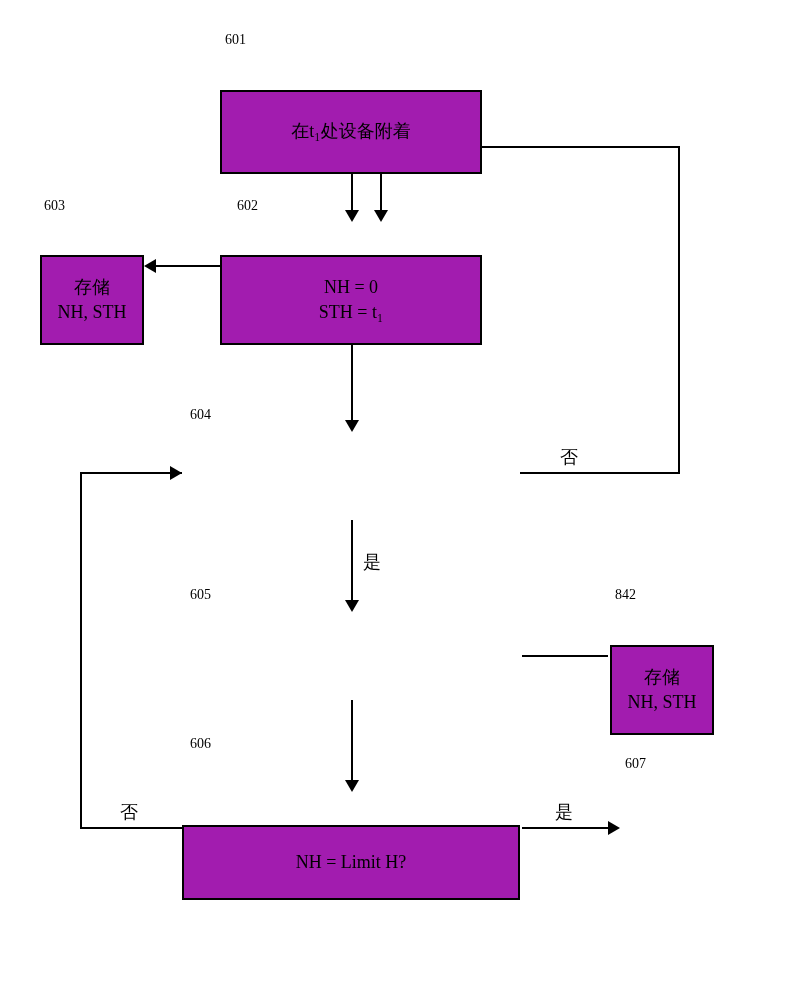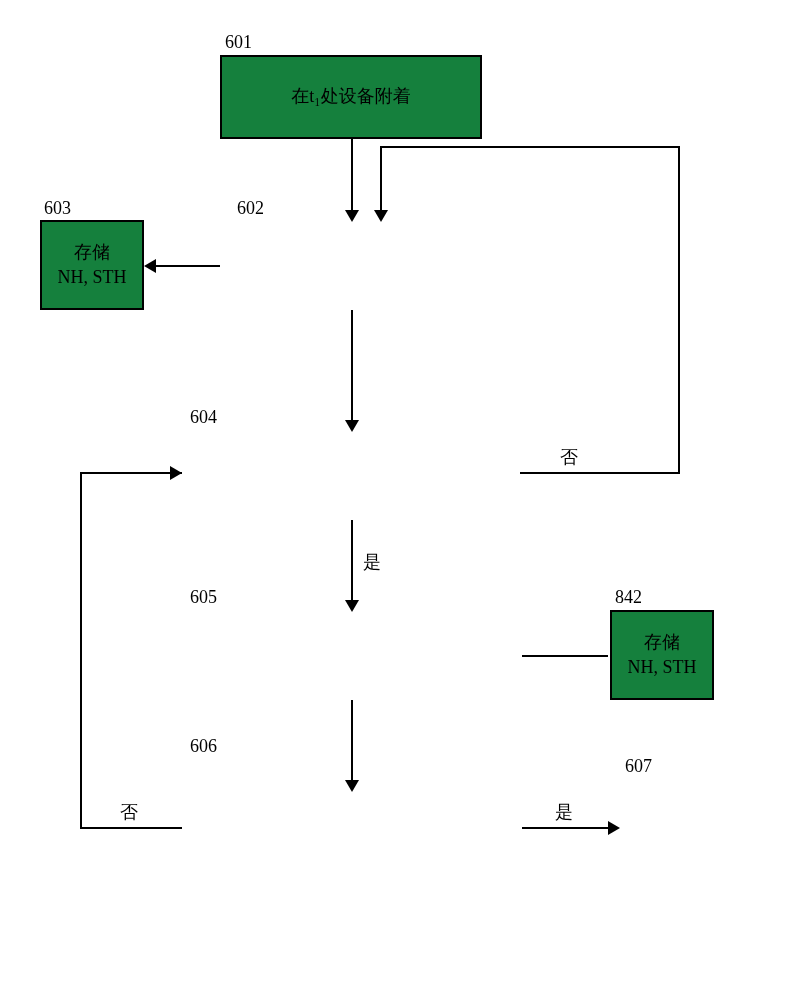--- a/index.html
+++ b/index.html
@@ -11,33 +11,34 @@
     color: #000;
   }
   .canvas {
     position: relative;
     width: 800px;
     height: 1000px;
   }
   .box {
     position: absolute;
     border: 2px solid #000;
-    background: #15803d;
+    background: #a21caf;
     text-align: center;
     display: flex;
     flex-direction: column;
     justify-content: center;
     align-items: center;
     line-height: 1.4;
     padding: 4px;
     box-sizing: border-box;
+    margin-top: 35px;
   }
   .ref {
     position: absolute;
-    font-size: 18px;
+    font-size: 14px;
     text-align: center;
   }
   .edge-label {
     position: absolute;
     font-size: 18px;
     text-align: center;
   }
   .line {
     position: absolute;
     background: #000;
@@ -114,28 +115,35 @@
     <div>在t₁处设备附着</div>
   </div>
 
   <div class="ref" style="left:44px; top:198px;">603</div>
   <div class="box" style="left:40px; top:220px; width:104px; height:90px;">
     <div>存储</div>
     <div>NH, STH</div>
   </div>
 
   <div class="ref" style="left:237px; top:198px;">602</div>
+  <div class="box" style="left:220px; top:220px; width:262px; height:90px;">
+    <div>NH = 0</div>
+    <div>STH = t₁</div>
+  </div>
 
   <div class="ref" style="left:190px; top:407px;">604</div>
 
   <div class="ref" style="left:190px; top:587px;">605</div>
 
   <div class="ref" style="left:615px; top:587px;">842</div>
   <div class="box" style="left:610px; top:610px; width:104px; height:90px;">
     <div>存储</div>
     <div>NH, STH</div>
   </div>
 
   <div class="ref" style="left:190px; top:736px;">606</div>
+  <div class="box" style="left:182px; top:790px; width:338px; height:75px;">
+    <div>NH = Limit H?</div>
+  </div>
 
   <div class="ref" style="left:625px; top:756px;">607</div>
 
 </div>
 
 </body></html>

